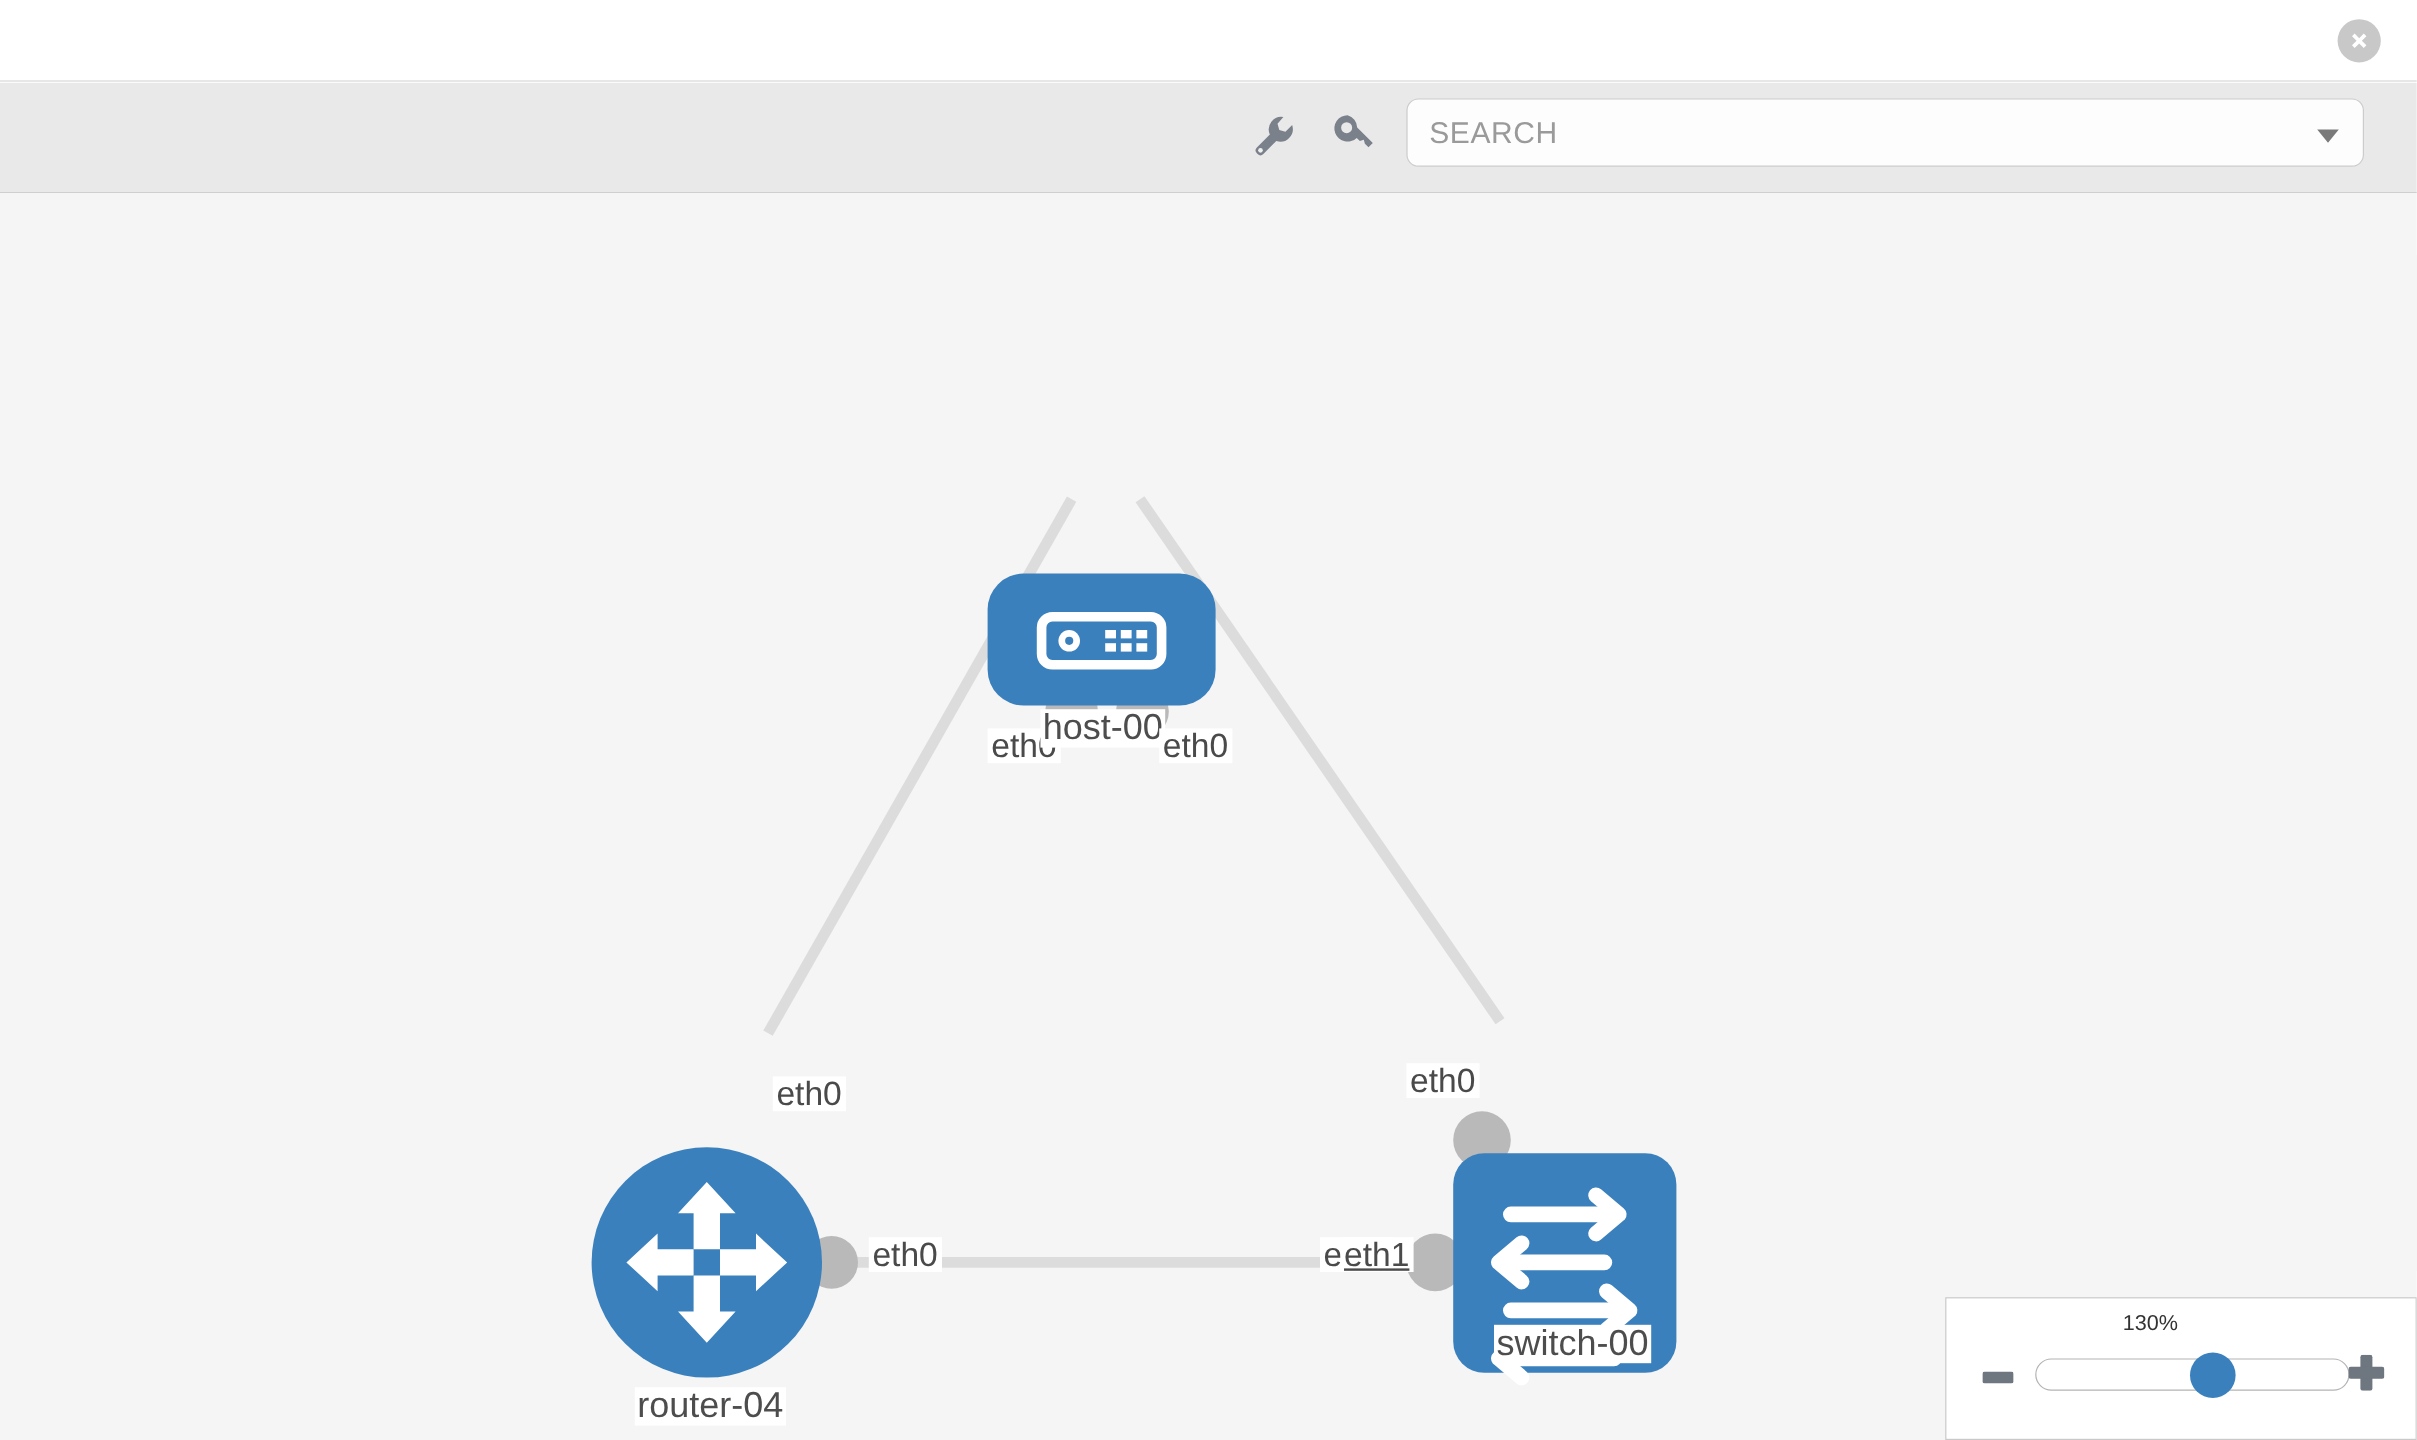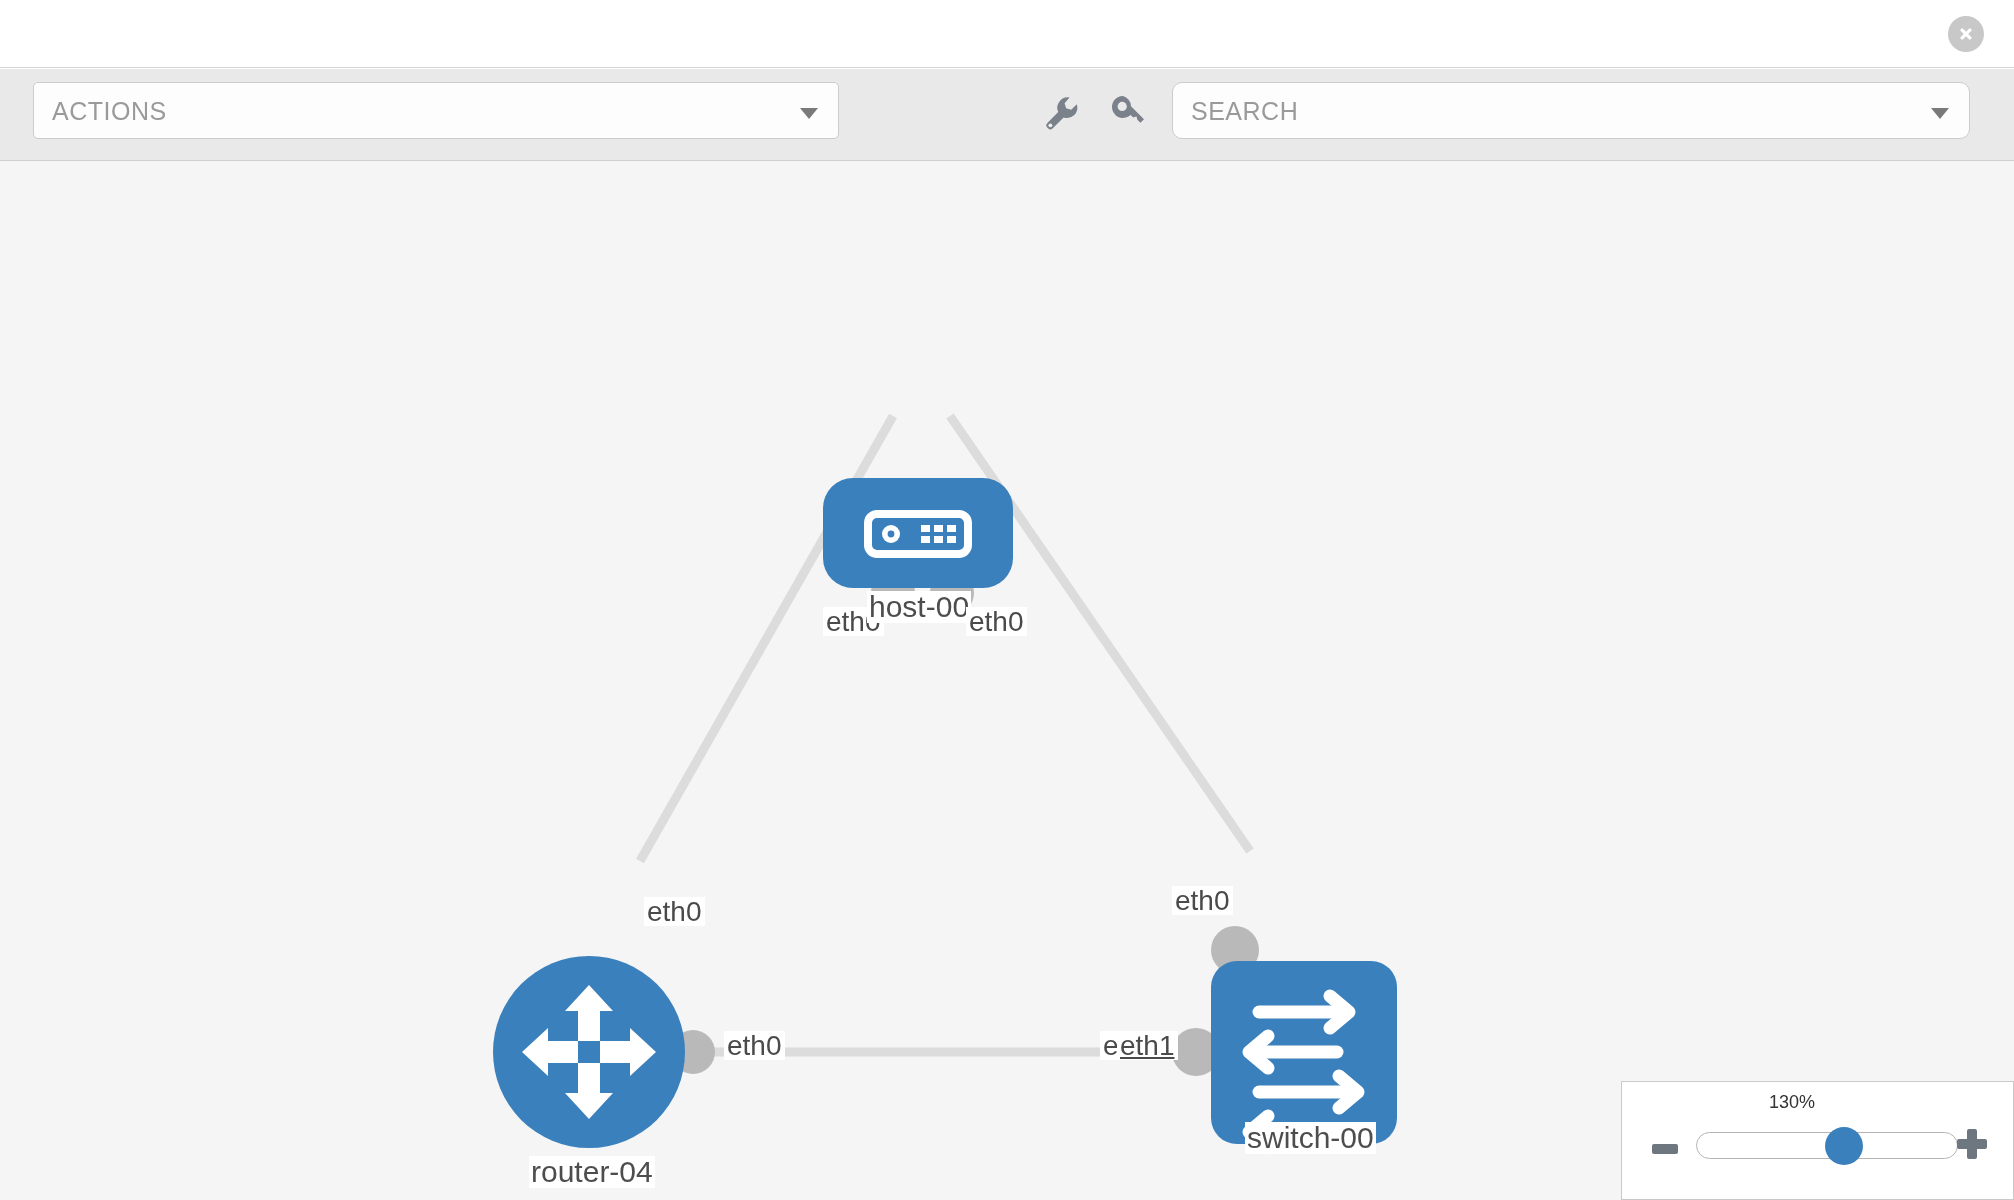--- a/index.html
+++ b/index.html
@@ -126,24 +126,20 @@
   <div class="header">
     <div class="close-btn">
       <svg width="20" height="20" viewBox="0 0 20 20">
         <path d="M4 6.2 L6.2 4 L10 7.8 L13.8 4 L16 6.2 L12.2 10 L16 13.8 L13.8 16 L10 12.2 L6.2 16 L4 13.8 L7.8 10 Z" fill="#ffffff"></path>
       </svg>
     </div>
   </div>
 
   <div class="toolbar"></div>
 
-  <div class="actions-select">
-    <span class="actions-label">ACTIONS</span>
-    <span class="caret"></span>
-  </div>
 
   <div class="tool-icon wrench">
     <svg width="44" height="44" viewBox="0 0 44 44">
       <path d="M31.5 7.5 a10.5 10.5 0 0 0 -11.3 14.6 L9.4 32.9 a3.4 3.4 0 0 0 0 4.8 l0.6 0.6 a3.4 3.4 0 0 0 4.8 0 l10.8 -10.8 A10.5 10.5 0 0 0 38.8 14.2 l-5.6 5.6 -5.1 -1.5 -1.5 -5.1 z" fill="#7b818b"></path>
       <circle cx="12.4" cy="35.3" r="1.9" fill="#f0f0f0"></circle>
     </svg>
   </div>
 
   <div class="tool-icon key">
     <svg width="44" height="44" viewBox="0 0 44 44">
@@ -228,21 +224,21 @@
     <div class="lbl iface" style="left:966px;  top:446px;">eth0</div>
 
     <div class="lbl iface" style="left:644px;  top:736px;">eth0</div>
     <div class="lbl iface" style="left:1172px; top:725px;">eth0</div>
 
     <div class="lbl iface" style="left:724px;  top:870px;">eth0</div>
     <div class="lbl iface" style="left:1100px; top:870px;">eth0</div>
     <div class="lbl iface" style="left:1117px; top:870px;text-decoration:underline;">eth1</div>
 
     <div class="lbl node-name" style="left:529px;  top:995px;">router-04</div>
-    <div class="lbl node-name" style="left:1245px; top:943px;margin-top:18px;">switch-00</div>
+    <div class="lbl node-name" style="left:1245px; top:943px;">switch-00</div>
   </div>
 
   <div class="zoom-panel">
     <div class="zoom-value">130%</div>
 
     <div class="zoom-minus">
       <svg width="26" height="10" viewBox="0 0 26 10">
         <rect x="0" y="0" width="26" height="10" rx="2" fill="#6e7680"></rect>
       </svg>
     </div>

